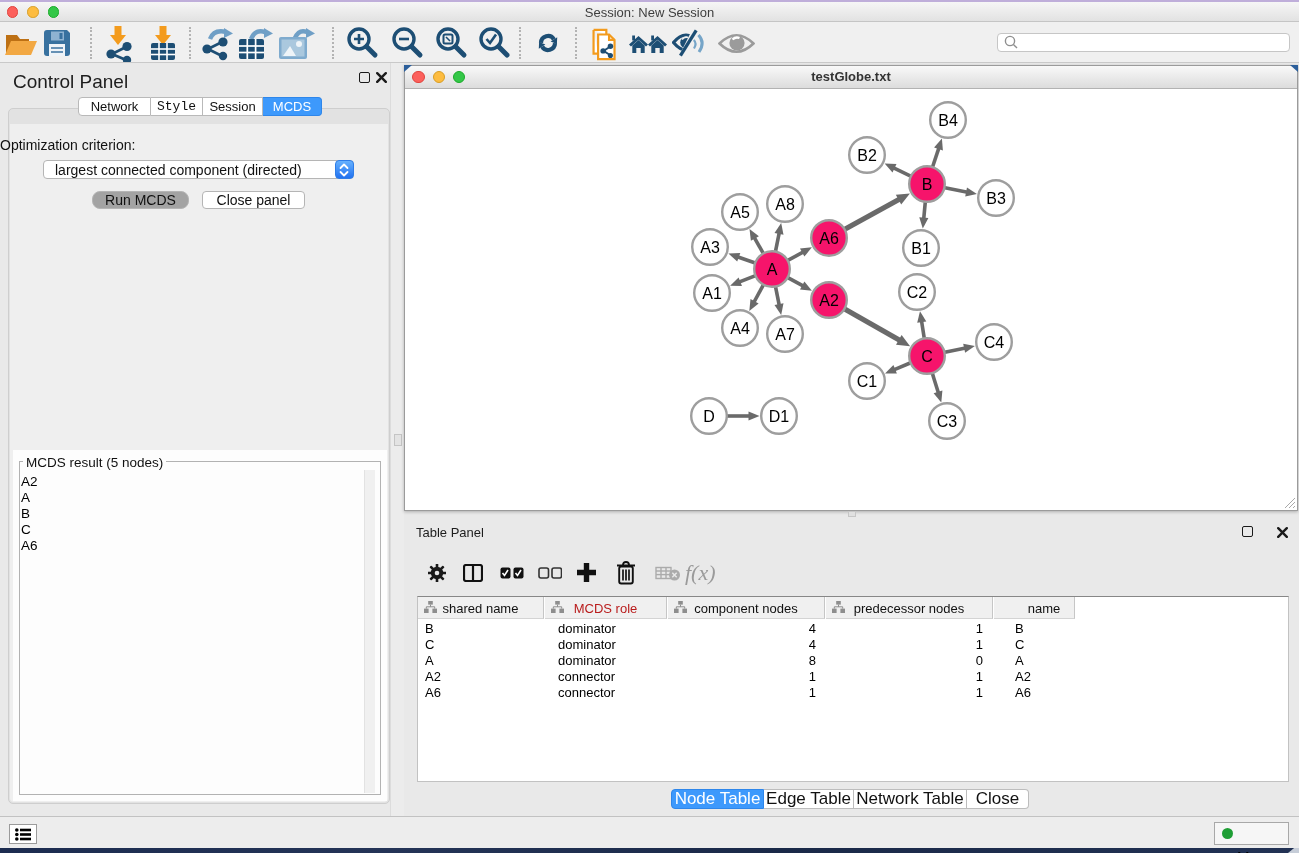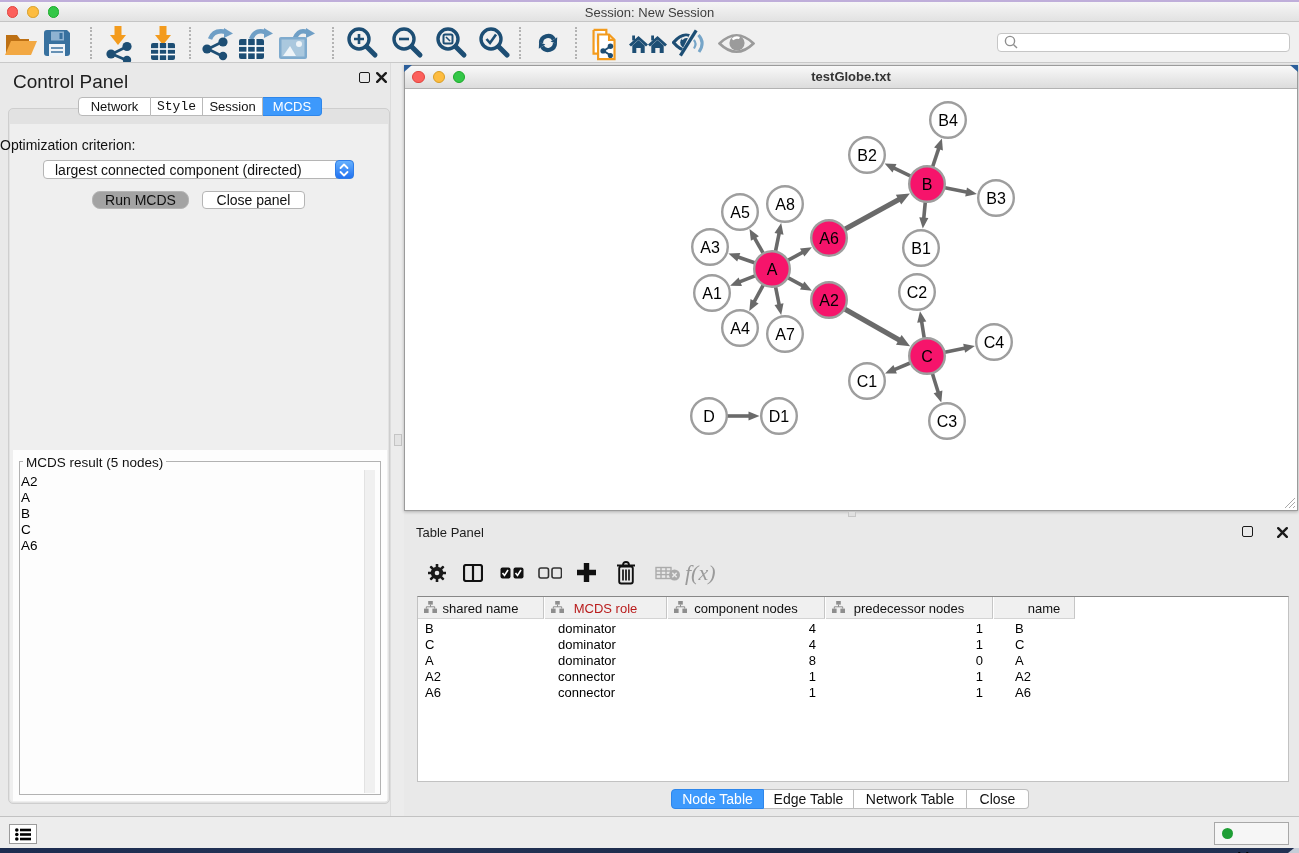--- a/index.html
+++ b/index.html
@@ -441,21 +441,21 @@
 <div class="abs" style="left:558px;top:669px;font-size:13px;color:#000;">connector</div>
 <div class="abs" style="left:716px;top:669px;width:100px;text-align:right;font-size:13px;color:#000;">1</div>
 <div class="abs" style="left:883px;top:669px;width:100px;text-align:right;font-size:13px;color:#000;">1</div>
 <div class="abs" style="left:1015px;top:669px;font-size:13px;color:#000;">A2</div>
 <div class="abs" style="left:425px;top:685px;font-size:13px;color:#000;">A6</div>
 <div class="abs" style="left:558px;top:685px;font-size:13px;color:#000;">connector</div>
 <div class="abs" style="left:716px;top:685px;width:100px;text-align:right;font-size:13px;color:#000;">1</div>
 <div class="abs" style="left:883px;top:685px;width:100px;text-align:right;font-size:13px;color:#000;">1</div>
 <div class="abs" style="left:1015px;top:685px;font-size:13px;color:#000;">A6</div>
 
-<div class="abs" style="left:671px;top:789px;height:20px;display:flex;font-size:14px;align-items:flex-end;">
+<div class="abs" style="left:671px;top:789px;height:20px;display:flex;font-size:17px;align-items:flex-end;">
   <div style="width:93px;background:#3d99fc;border:1px solid #2e86ea;border-radius:4px 0 0 4px;text-align:center;line-height:18px;color:#fff;">Node Table</div>
   <div style="width:90px;background:#fff;border:1px solid #bdbdbd;border-left:none;text-align:center;line-height:18px;color:#111;">Edge Table</div>
   <div style="width:113px;background:#fff;border:1px solid #bdbdbd;border-left:none;text-align:center;line-height:18px;color:#111;">Network Table</div>
   <div style="width:62px;background:#fff;border:1px solid #bdbdbd;border-left:none;border-radius:0 4px 4px 0;text-align:center;line-height:18px;color:#111;">Close</div>
 </div>
 
 <div class="abs" style="left:0;top:816px;width:1299px;height:32px;background:#ededed;border-top:1px solid #c2c2c2;"></div>
 <div class="abs" style="left:9px;top:824px;width:28px;height:20px;background:#fff;border:1px solid #9b9b9b;"></div>
 <svg class="abs" style="left:15px;top:828px;" width="17" height="13" viewBox="0 0 17 13">
     <circle cx="1.8" cy="2" r="1.8" fill="#000"></circle>

